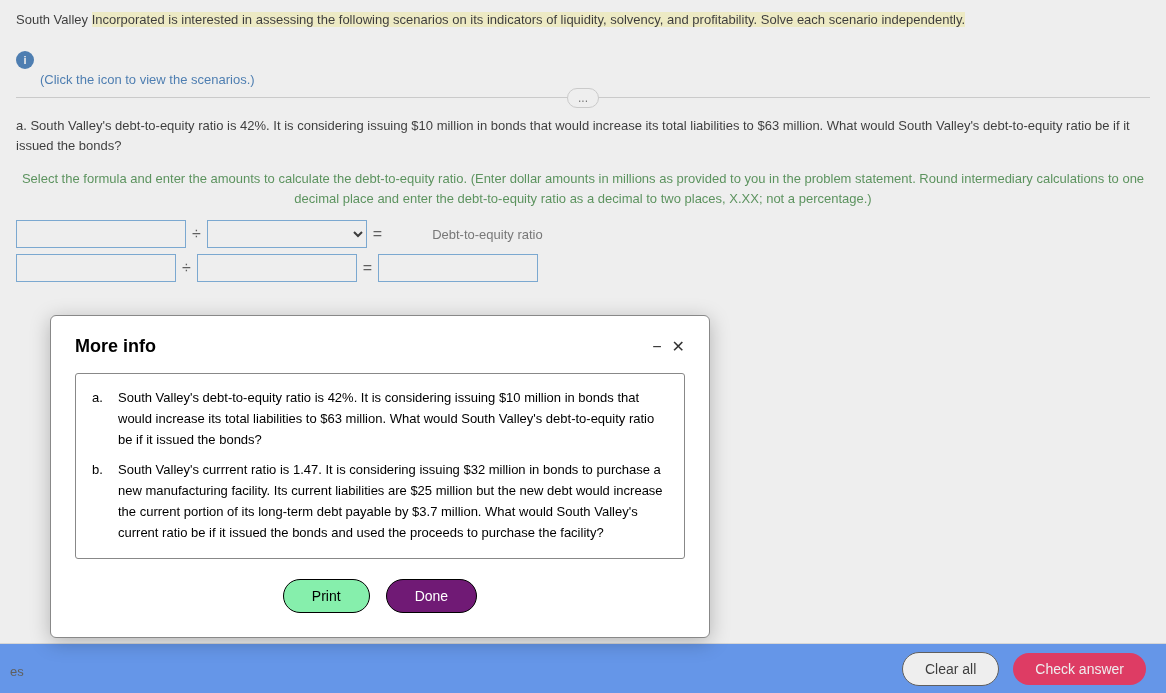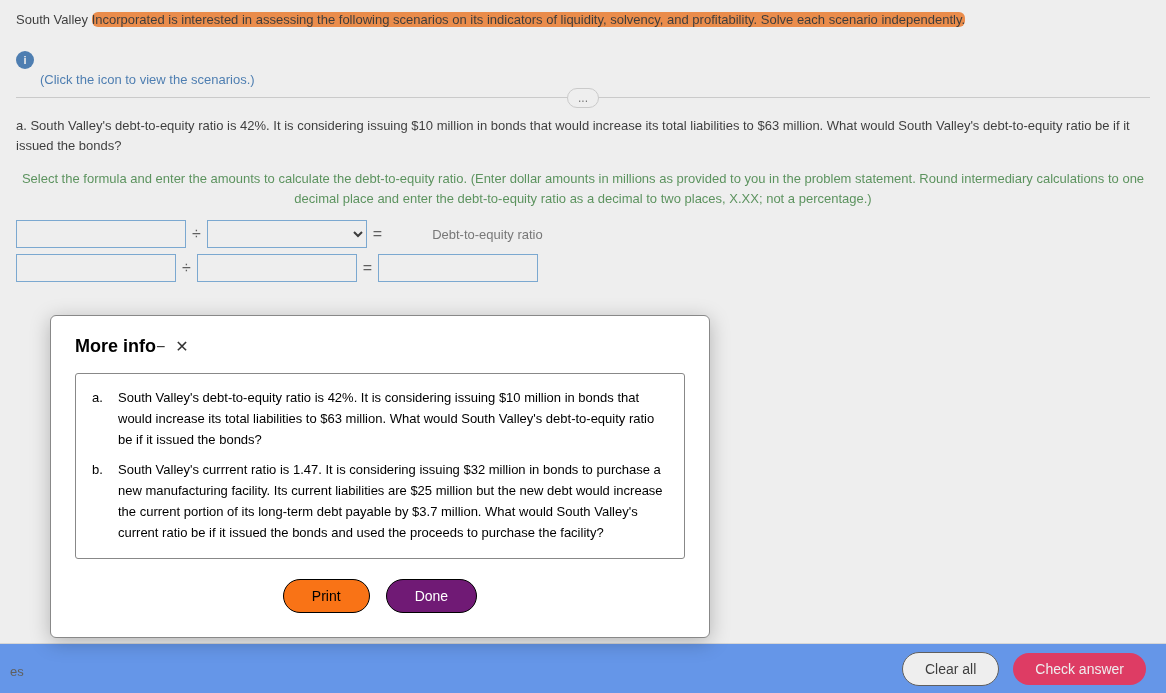--- a/index.html
+++ b/index.html
@@ -18,22 +18,21 @@
       padding: 10px 16px;
     }
 
     .intro-text {
       font-size: 13px;
       line-height: 1.5;
       margin-bottom: 4px;
     }
 
     .highlight-blue-bg {
-      background-color: #f97316;
-      border-radius: 6px;
+      background-color: #fef9c3;
     }
 
     .info-row {
       display: flex;
       align-items: center;
       gap: 6px;
       color: #1a5fa8;
       font-size: 13px;
       margin-bottom: 10px;
     }
@@ -162,20 +161,21 @@
       border: 1.5px solid #888;
       border-radius: 6px;
       box-shadow: 0 4px 20px rgba(0,0,0,0.25);
       z-index: 20;
       padding: 20px 24px 24px 24px;
     }
 
     .modal-header {
       display: flex;
       align-items: center;
+      justify-content: space-between;
       margin-bottom: 16px;
     }
 
     .modal-title {
       font-size: 18px;
       font-weight: bold;
       color: #000;
     }
 
     .modal-controls {
@@ -230,21 +230,21 @@
     .modal-footer {
       display: flex;
       justify-content: center;
       gap: 16px;
     }
 
     .btn-print {
       padding: 8px 28px;
       border: 1.5px solid #000;
       border-radius: 20px;
-      background: #f97316;
+      background: #86efac;
       font-size: 14px;
       cursor: pointer;
       color: #000;
     }
 
     .btn-done {
       padding: 8px 28px;
       border: 1.5px solid #000;
       border-radius: 20px;
       background: #701a75;

